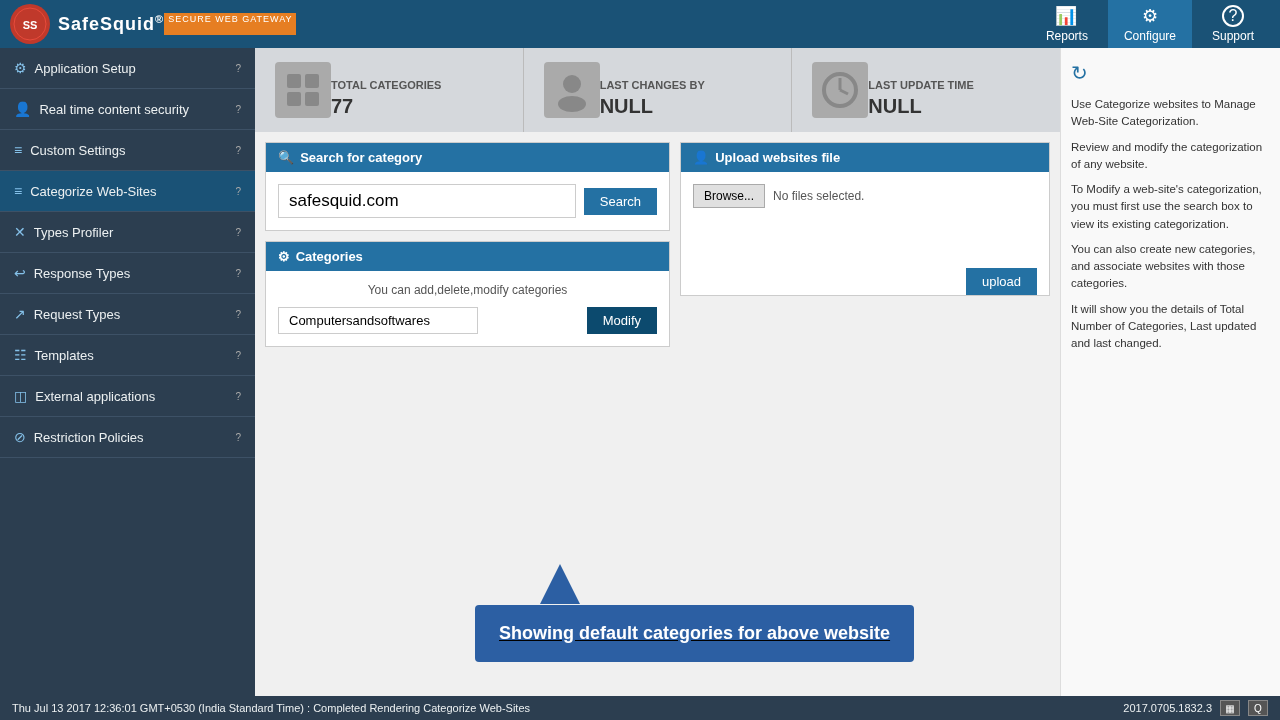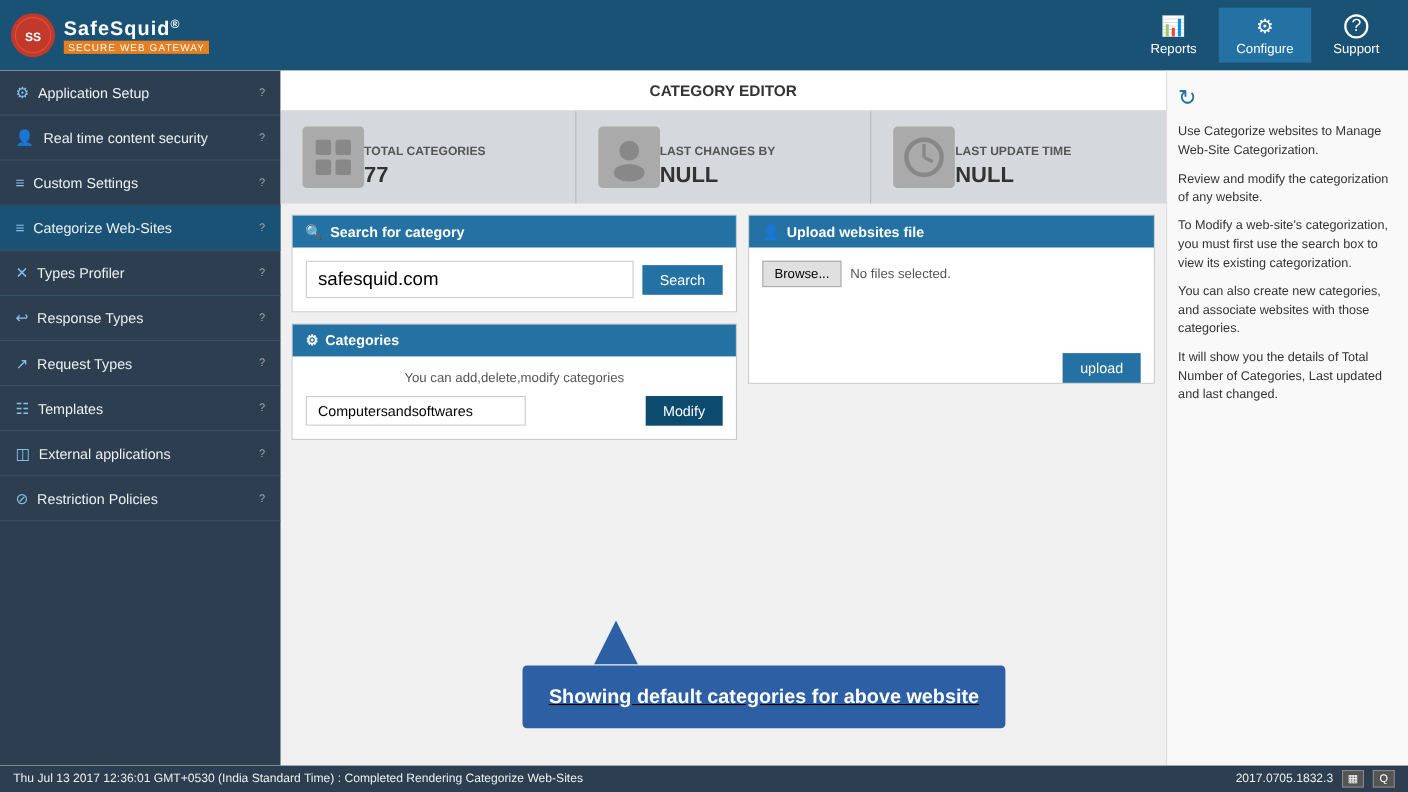--- a/index.html
+++ b/index.html
@@ -1,35 +1,35 @@
 <!DOCTYPE html>
 <html><head>
   <meta charset="utf-8">
   <style>
     * { margin: 0; padding: 0; box-sizing: border-box; }
     body { font-family: Arial, sans-serif; font-size: 12px; background: #f0f0f0; width: 1280px; height: 720px; overflow: hidden; display: flex; flex-direction: column; }
 
     
     .top-nav {
       background: #1a5276;
-      height: 64px;
+      height: 48px;
       display: flex;
       align-items: center;
       justify-content: space-between;
       padding: 0 10px;
       flex-shrink: 0;
     }
     .logo-area {
       display: flex;
       align-items: center;
       gap: 8px;
     }
     .logo-text {
       display: flex;
-      flex-direction: column;
+      flex-direction: row;
     }
     .logo-title {
       color: white;
       font-size: 18px;
       font-weight: bold;
       letter-spacing: 1px;
     }
     .logo-sub {
       background: #e67e22;
       color: white;
@@ -429,21 +429,20 @@
     </div>
     <div class="sidebar-item">
       <span class="si-icon">⊘</span>
       <span class="si-label">Restriction Policies</span>
       <span class="si-help">?</span>
     </div>
   </div>
 
   <div class="content-area">
 
-    <div class="page-title-bar">CATEGORY EDITOR</div>
 
     <div class="stats-row">
       <div class="stat-card">
         <div class="stat-icon">
           <svg width="48" height="48" viewBox="0 0 48 48">
             <rect x="8" y="8" width="14" height="14" fill="#888" rx="2"></rect>
             <rect x="26" y="8" width="14" height="14" fill="#888" rx="2"></rect>
             <rect x="8" y="26" width="14" height="14" fill="#888" rx="2"></rect>
             <rect x="26" y="26" width="14" height="14" fill="#888" rx="2"></rect>
           </svg>

